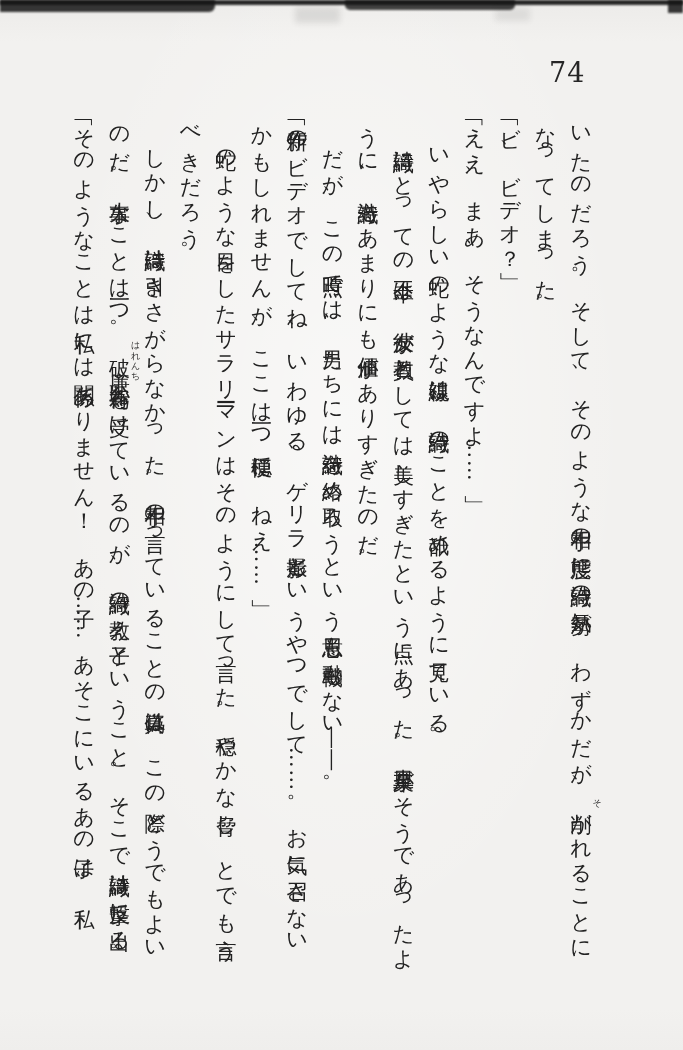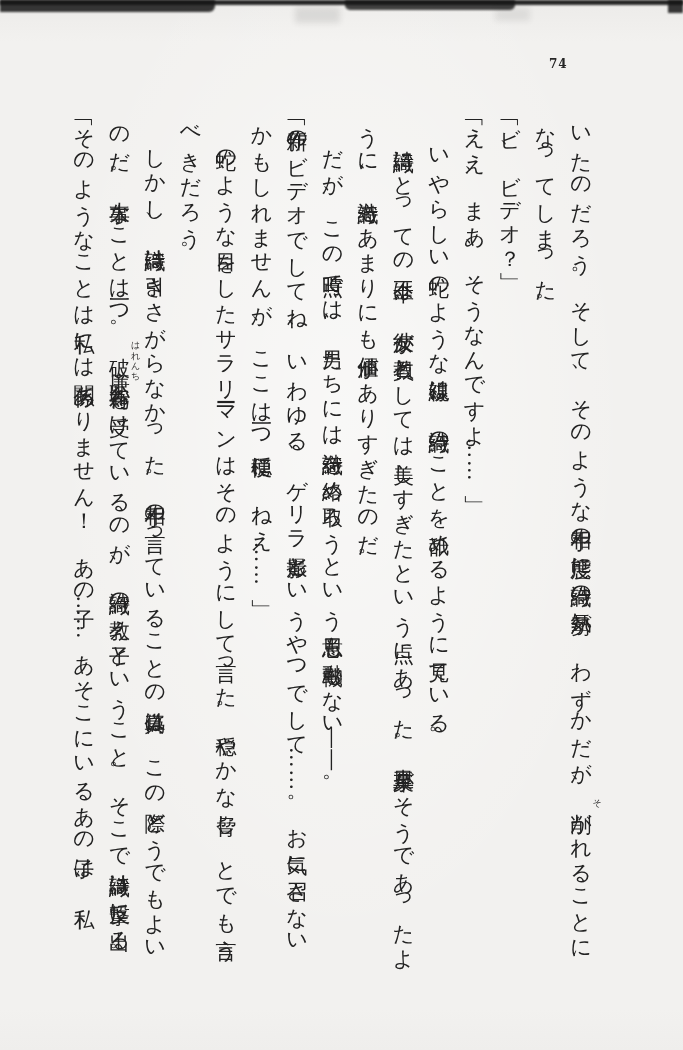--- a/index.html
+++ b/index.html
@@ -23,24 +23,23 @@
   .edge-line   { left: 0;   top: 0; width: 683px; height: 5px; opacity: .92; }
   .edge-blob-1 { left: 0;   top: 0; width: 215px; height: 12px; border-radius: 0 0 6px 0; opacity: .85; }
   .edge-blob-2 { left: 345px; top: 0; width: 170px; height: 10px; border-radius: 0 0 5px 5px; opacity: .8; }
   .edge-blob-3 { left: 668px; top: 0; width: 15px; height: 13px; opacity: .85; }
   .edge-smudge-1 { left: 295px; top: 7px; width: 45px; height: 16px; opacity: .10; filter: blur(3px); }
   .edge-smudge-2 { left: 495px; top: 8px; width: 35px; height: 13px; opacity: .08; filter: blur(3px); }
 
   .page-number {
     position: absolute;
     left: 549px; top: 57px;
-    font-size: 12px;
+    font-size: 27px;
     letter-spacing: 1px;
     color: #262626;
-    font-weight: bold;
   }
 
   .text-block {
     position: absolute;
     left: 32px; top: 112px;
     width: 570px; height: 856px;
     writing-mode: vertical-rl;
     text-orientation: mixed;
     font-size: 21px;
     line-height: 35.5px;

